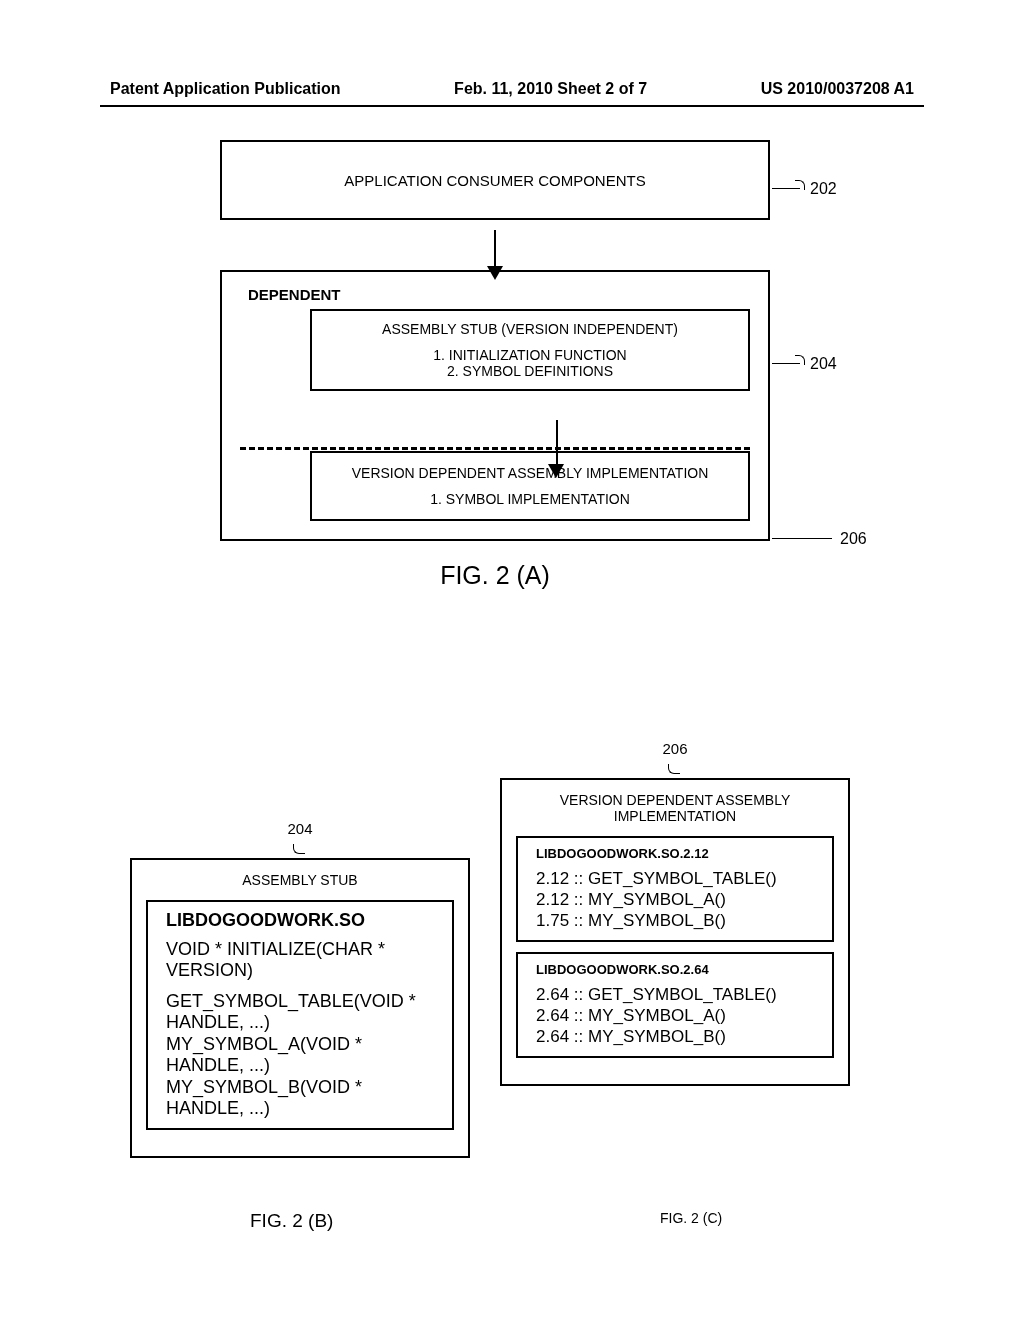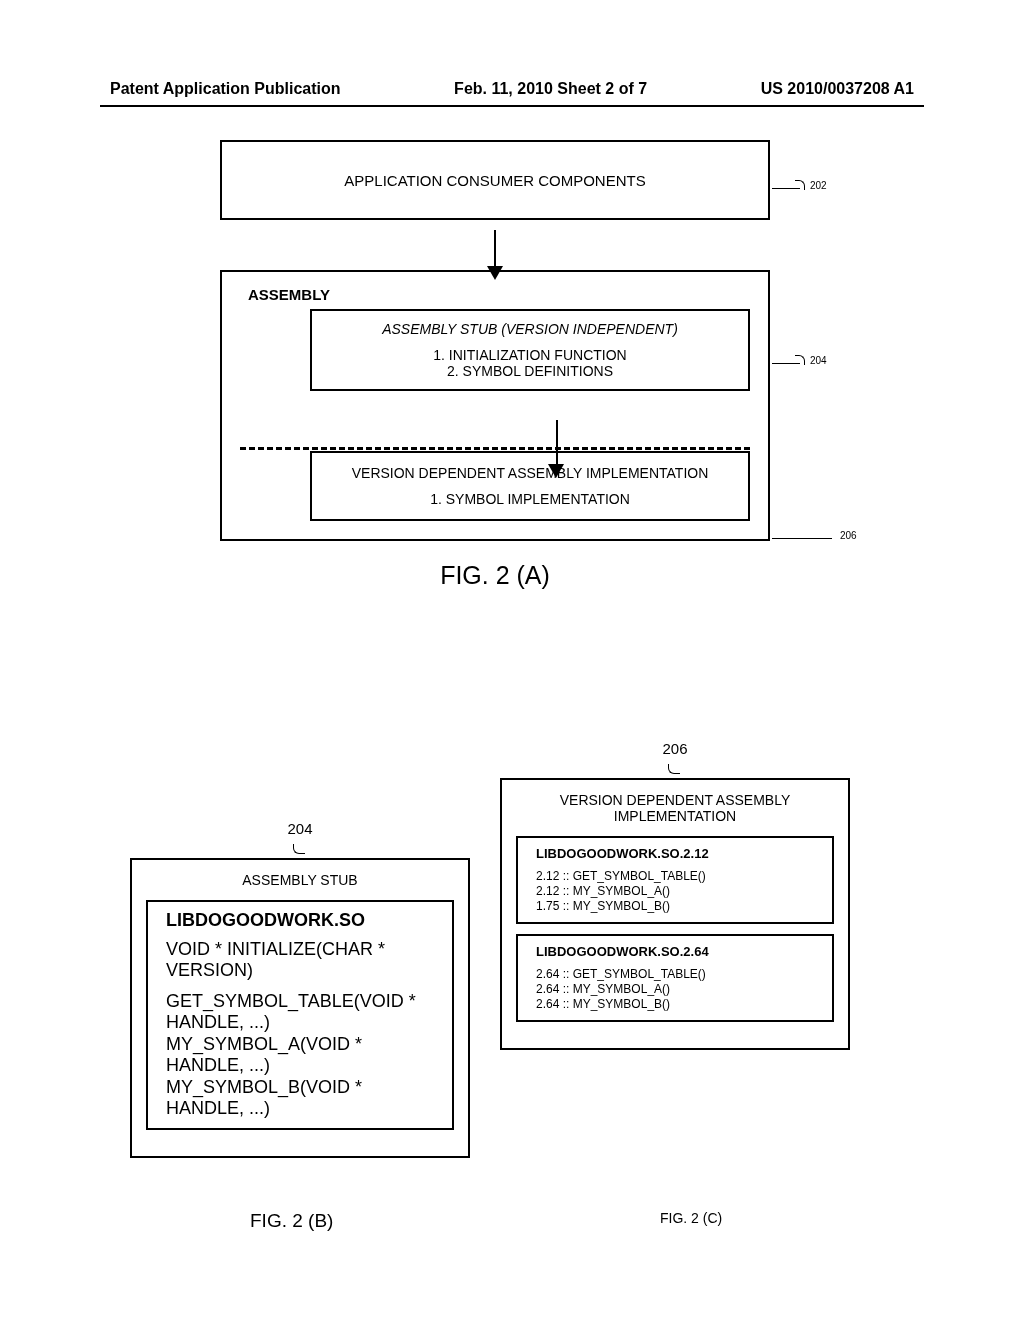--- a/index.html
+++ b/index.html
@@ -45,21 +45,21 @@
     border: 2.5px solid #000;
     height: 80px;
     display: flex;
     align-items: center;
     justify-content: center;
     font-size: 15px;
     position: relative;
   }
   .ref-label {
     position: absolute;
-    font-size: 10px;
+    font-size: 16px;
   }
   .leader {
     position: absolute;
     border-top: 1px solid #000;
   }
   .assembly-box {
     border: 2.5px solid #000;
     margin-top: 50px;
     padding: 14px 18px 18px 18px;
     position: relative;
@@ -72,21 +72,20 @@
   .stub-box {
     border: 2.5px solid #000;
     margin-left: 70px;
     padding: 10px 14px;
     text-align: center;
     font-size: 14px;
     position: relative;
   }
   .stub-title {
     margin-bottom: 10px;
-    font-style: italic;
   }
   .impl-box {
     border: 2.5px solid #000;
     margin-left: 70px;
     margin-top: 60px;
     padding: 12px 14px;
     text-align: center;
     font-size: 14px;
     position: relative;
   }
@@ -160,21 +159,21 @@
     padding: 8px 18px;
     font-size: 13px;
     margin-bottom: 10px;
   }
   .inner-title {
     font-weight: bold;
     font-size: 13px;
     margin-bottom: 8px;
   }
   .code-line {
-    font-size: 12px;
+    font-size: 17px;
     margin: 1px 0;
   }
   .sect-b .code-line, .sect-b .inner-title { font-size: 18px; }
   .bottom-captions {
     position: absolute;
     top: 1210px;
     left: 0;
     width: 100%;
   }
   .cap-b { position: absolute; left: 250px; font-size: 19px; }
@@ -198,21 +197,21 @@
       <span>APPLICATION CONSUMER COMPONENTS</span>
     </div>
     <div class="ref-label" style="top:40px; left:590px;">202</div>
     <div class="leader" style="top:48px; left:552px; width:28px;"></div>
     <div style="position:absolute; left:575px; top:40px; width:10px; height:10px; border-right:1px solid #000; border-top:1px solid #000; border-top-right-radius:6px;"></div>
 
     <div class="arrow-line" style="top:90px; height:36px;"></div>
     <div class="arrow-head" style="top:126px;"></div>
 
     <div class="assembly-box">
-      <div class="assembly-title">ASSEMBLY</div>
+      <div class="assembly-title">DEPENDENT</div>
 
       <div class="stub-box">
         <div class="stub-title">ASSEMBLY STUB (VERSION INDEPENDENT)</div>
         <div>1. INITIALIZATION FUNCTION</div>
         <div>2. SYMBOL DEFINITIONS</div>
       </div>
 
       <div style="position:absolute; left:calc(70px + (100% - 88px - 70px)/2 + 70px); top:148px; width:2px; height:44px; background:#000;"></div>
       <div style="position:absolute; left:calc(70px + (100% - 88px - 70px)/2 + 62px); top:192px; width:0;height:0;border-left:8px solid transparent;border-right:8px solid transparent;border-top:14px solid #000;"></div>
 

